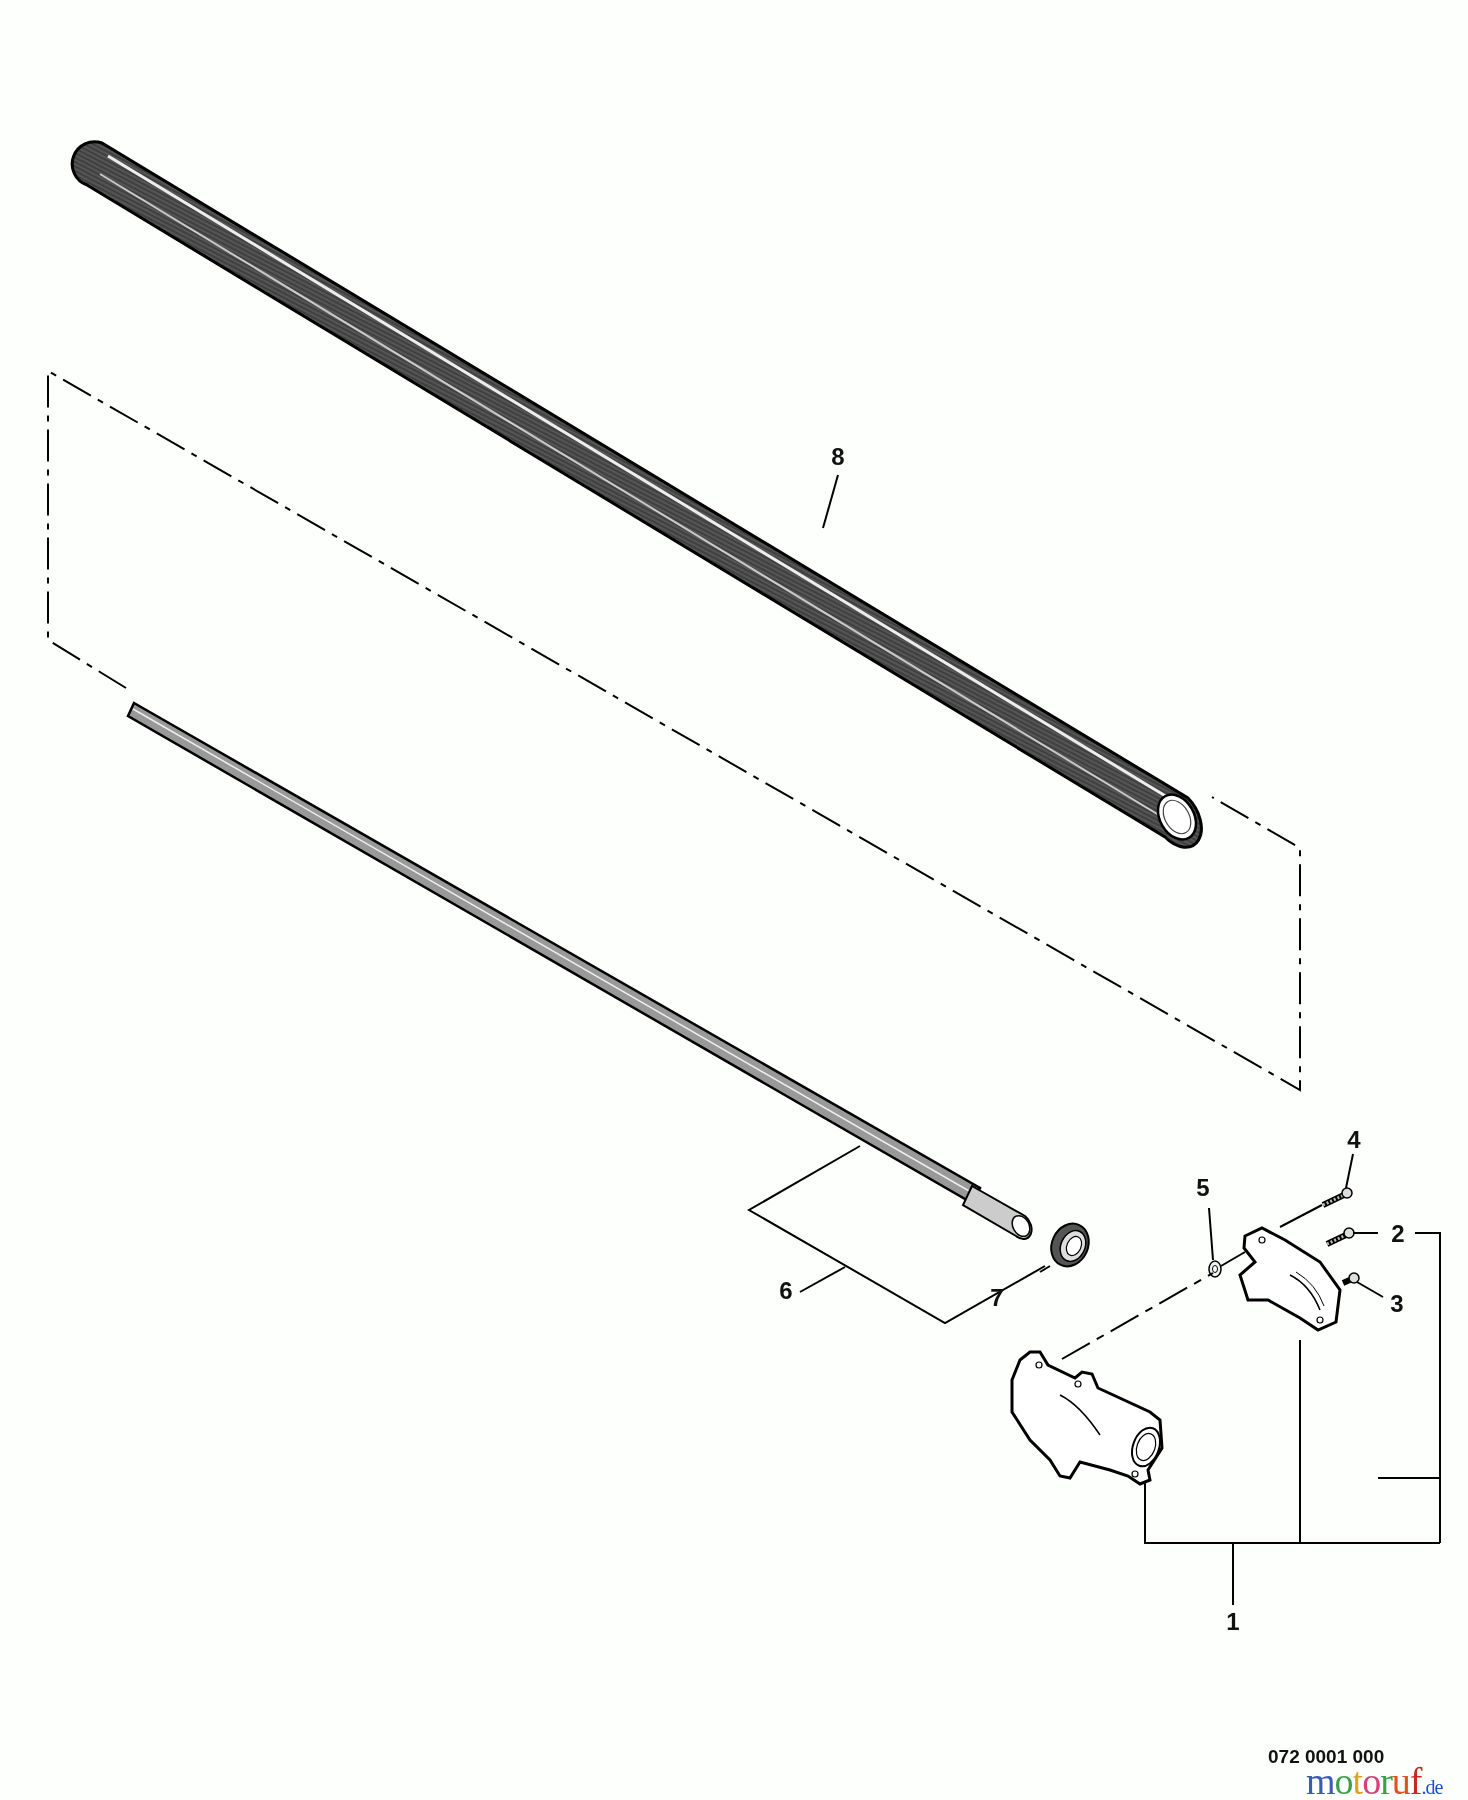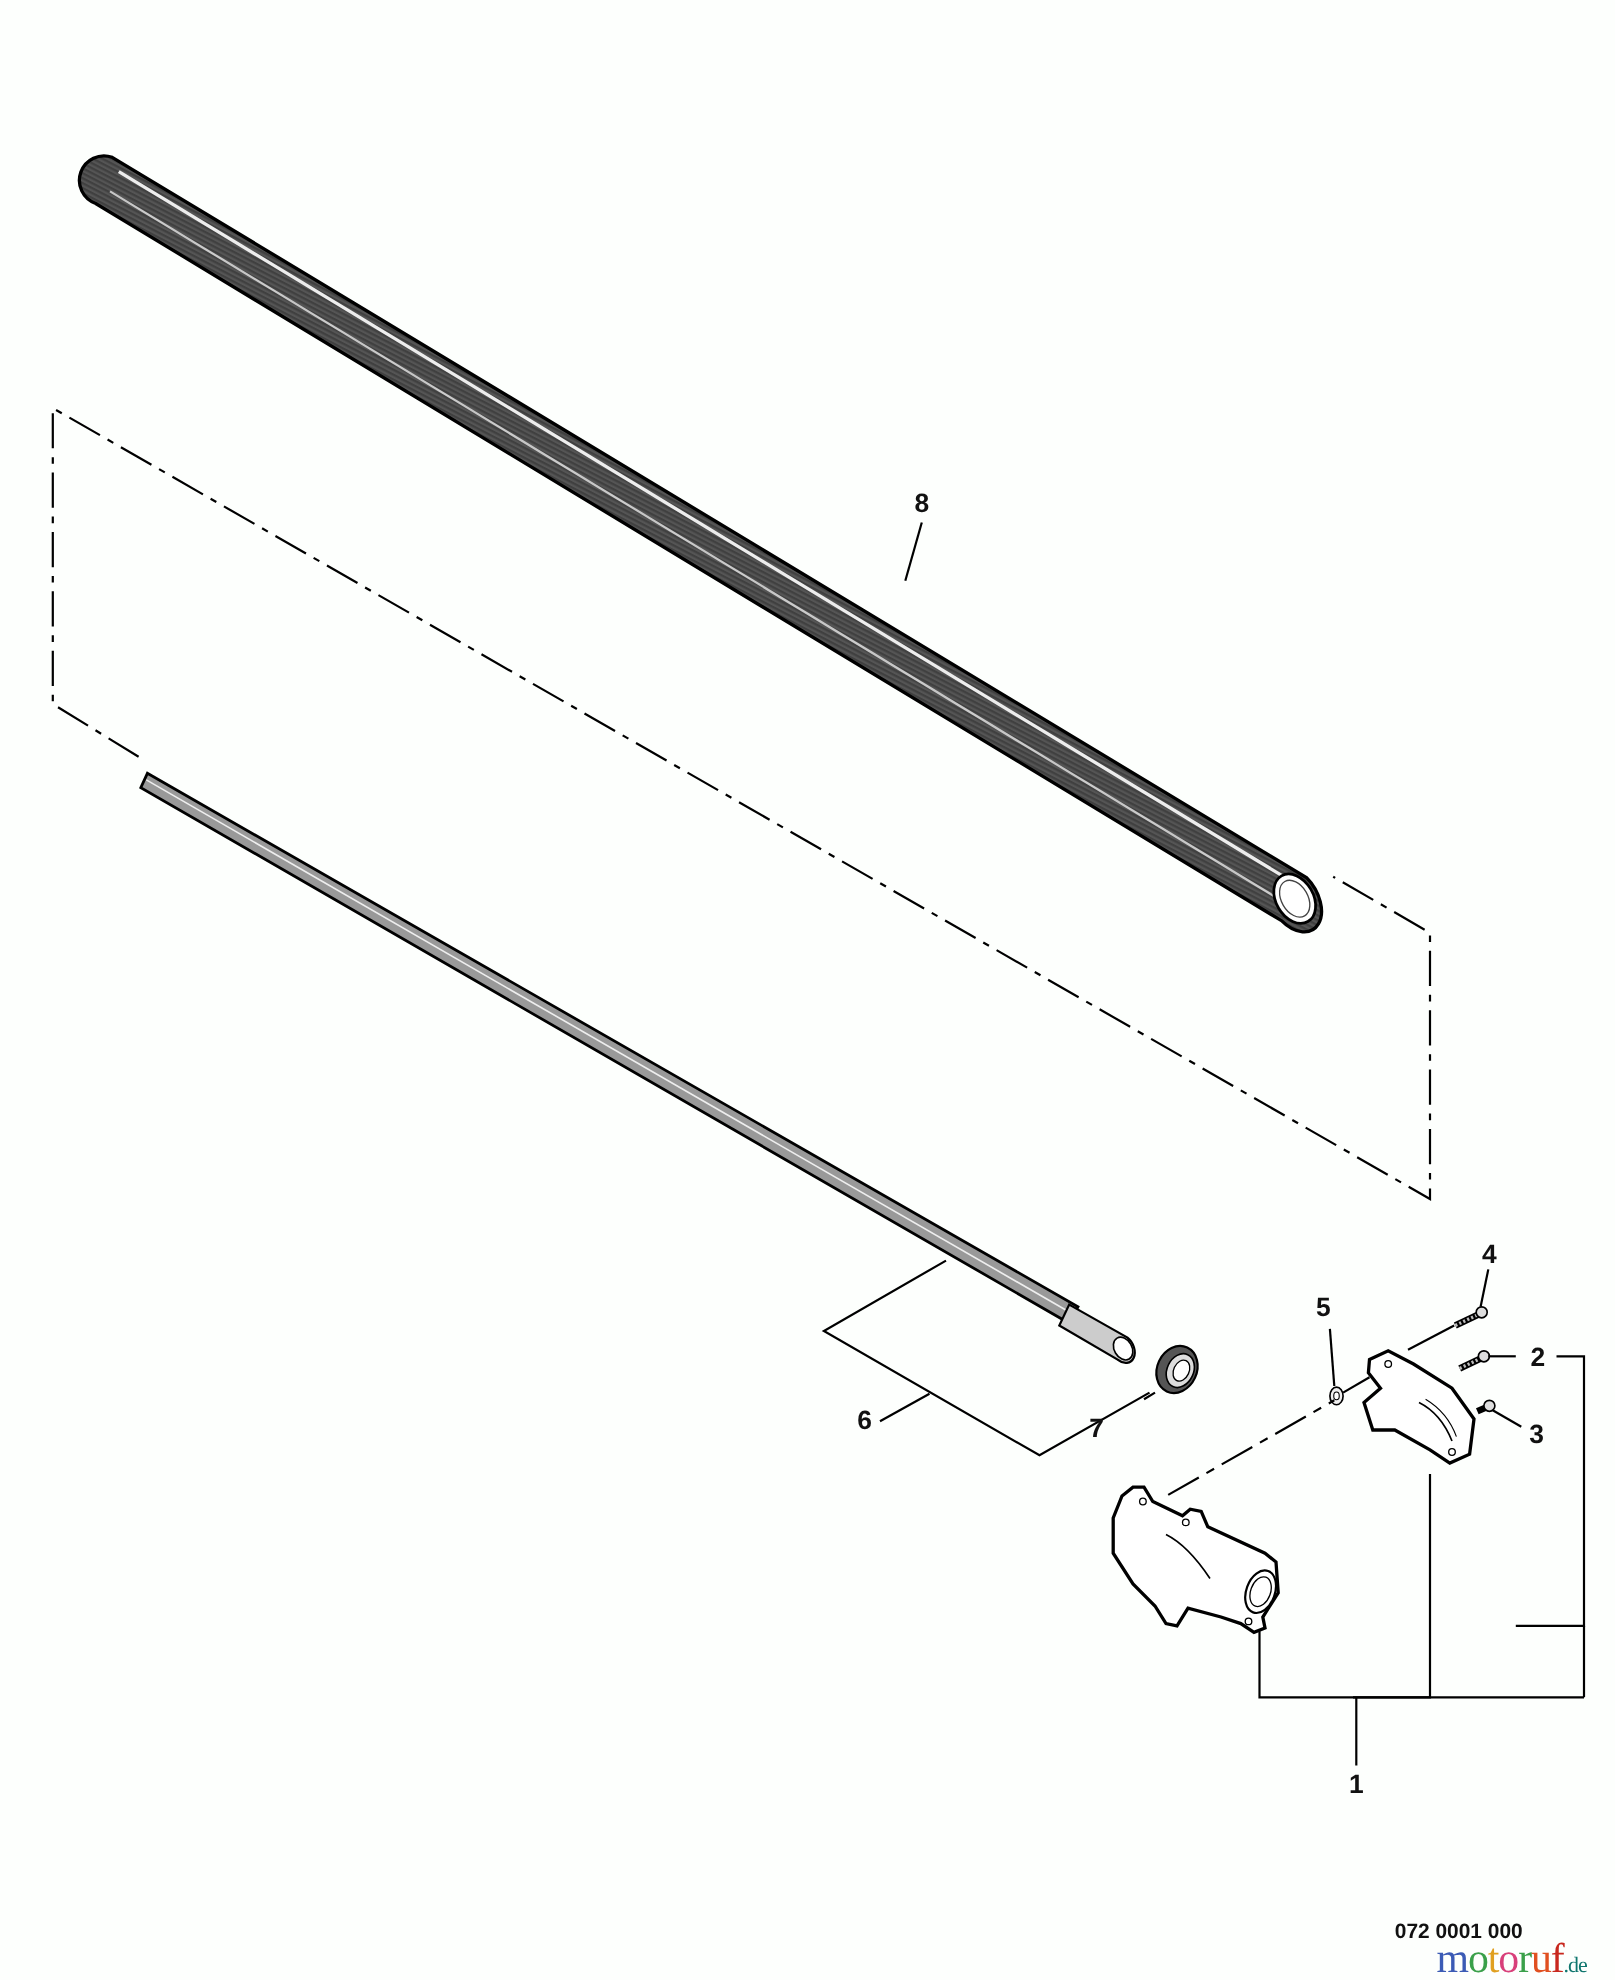--- a/index.html
+++ b/index.html
@@ -1,21 +1,21 @@
 <!DOCTYPE html>
 <html><head>
 <meta charset="utf-8">
 <style>
   html, body { margin:0; padding:0; background:#fdfffd; }
   body { width:1468px; height:1800px; position:relative; overflow:hidden; font-family:"Liberation Sans", sans-serif; }
   svg#diagram { position:absolute; left:0; top:0; }
   .label { font-family:"Liberation Sans", sans-serif; font-weight:bold; font-size:24px; fill:#111; }
   .docno { position:absolute; left:1268px; top:1746px; font-family:"Liberation Sans", sans-serif; font-weight:bold; font-size:19px; color:#111; }
   .wm { position:absolute; left:1306px; top:1762px; font-family:"Liberation Serif", serif; font-size:38px; letter-spacing:-1px; line-height:1; }
-  .wm .de { font-size:20px; color:#0f766e; }
+  .wm .de { font-size:20px; color:#1d4ed8; }
 </style>
 </head>
 <body>
 
 <svg id="diagram" width="1468" height="1800" viewBox="0 0 1468 1800" xmlns="http://www.w3.org/2000/svg">
   <defs>
     <linearGradient id="tubeGrad" x1="0" y1="0" x2="0.25" y2="-1">
       <stop offset="0" stop-color="#555"></stop>
       <stop offset="0.3" stop-color="#9a9a9a"></stop>
       <stop offset="0.45" stop-color="#eee"></stop>

